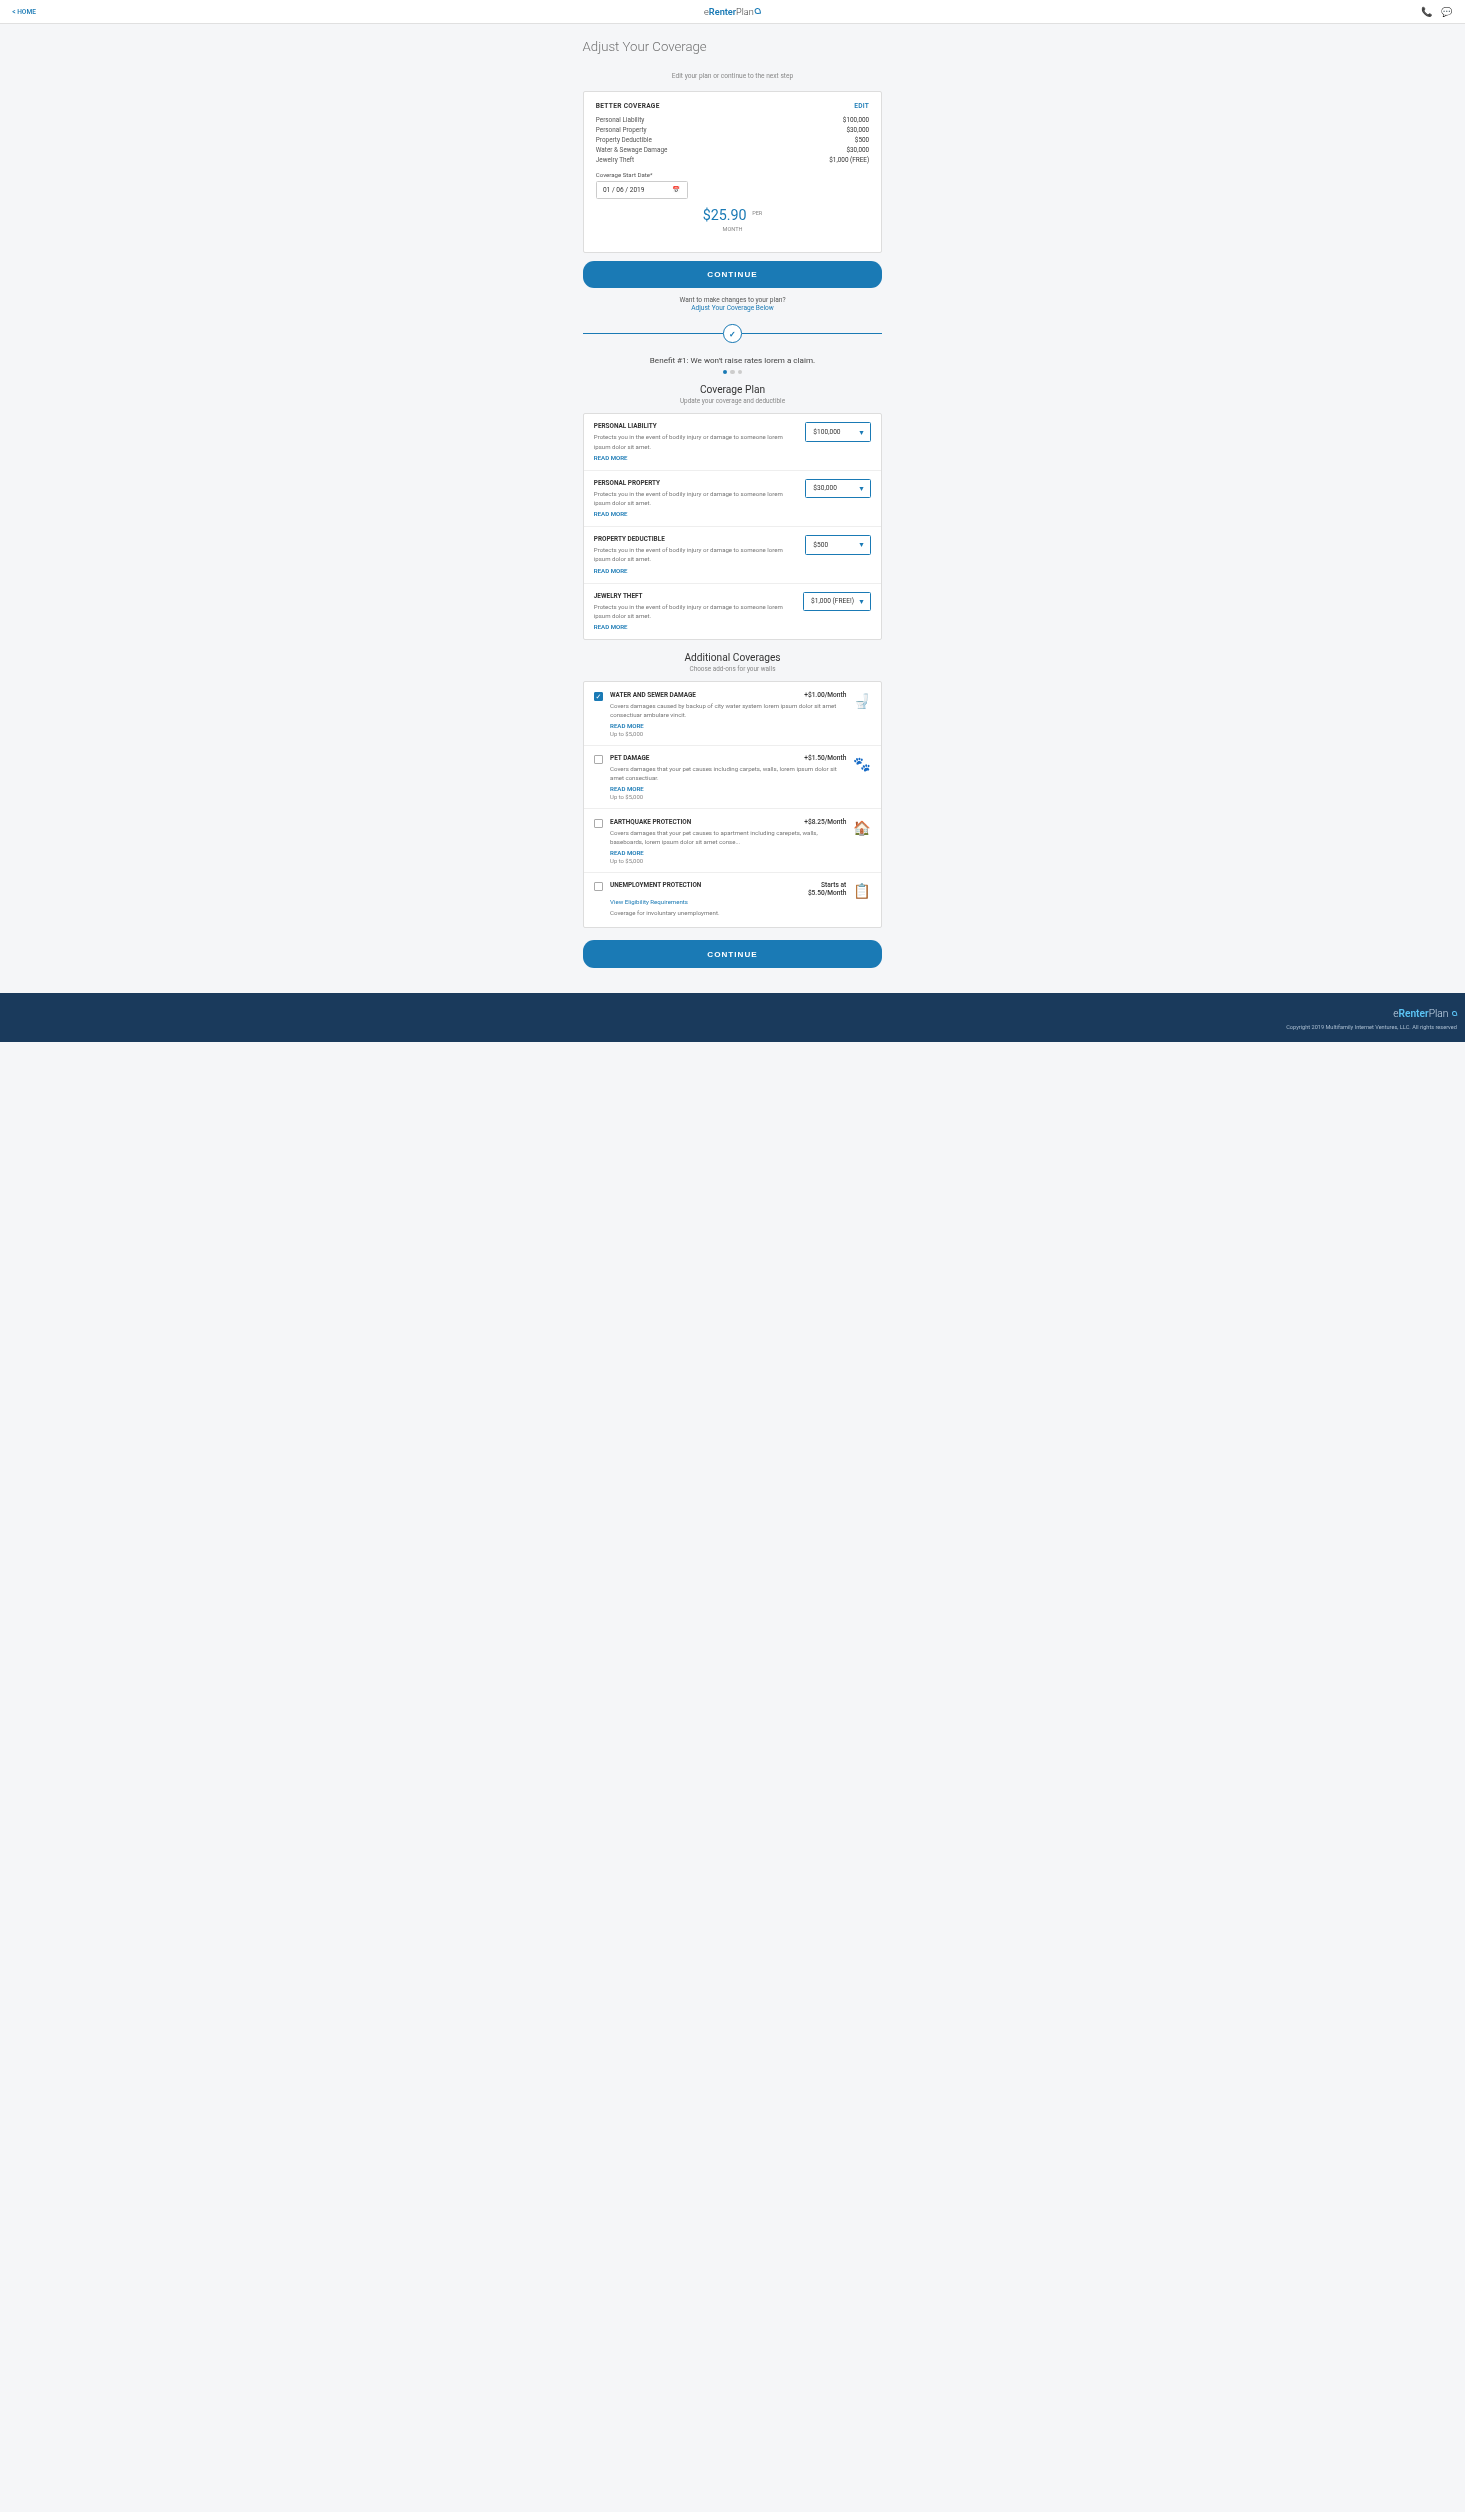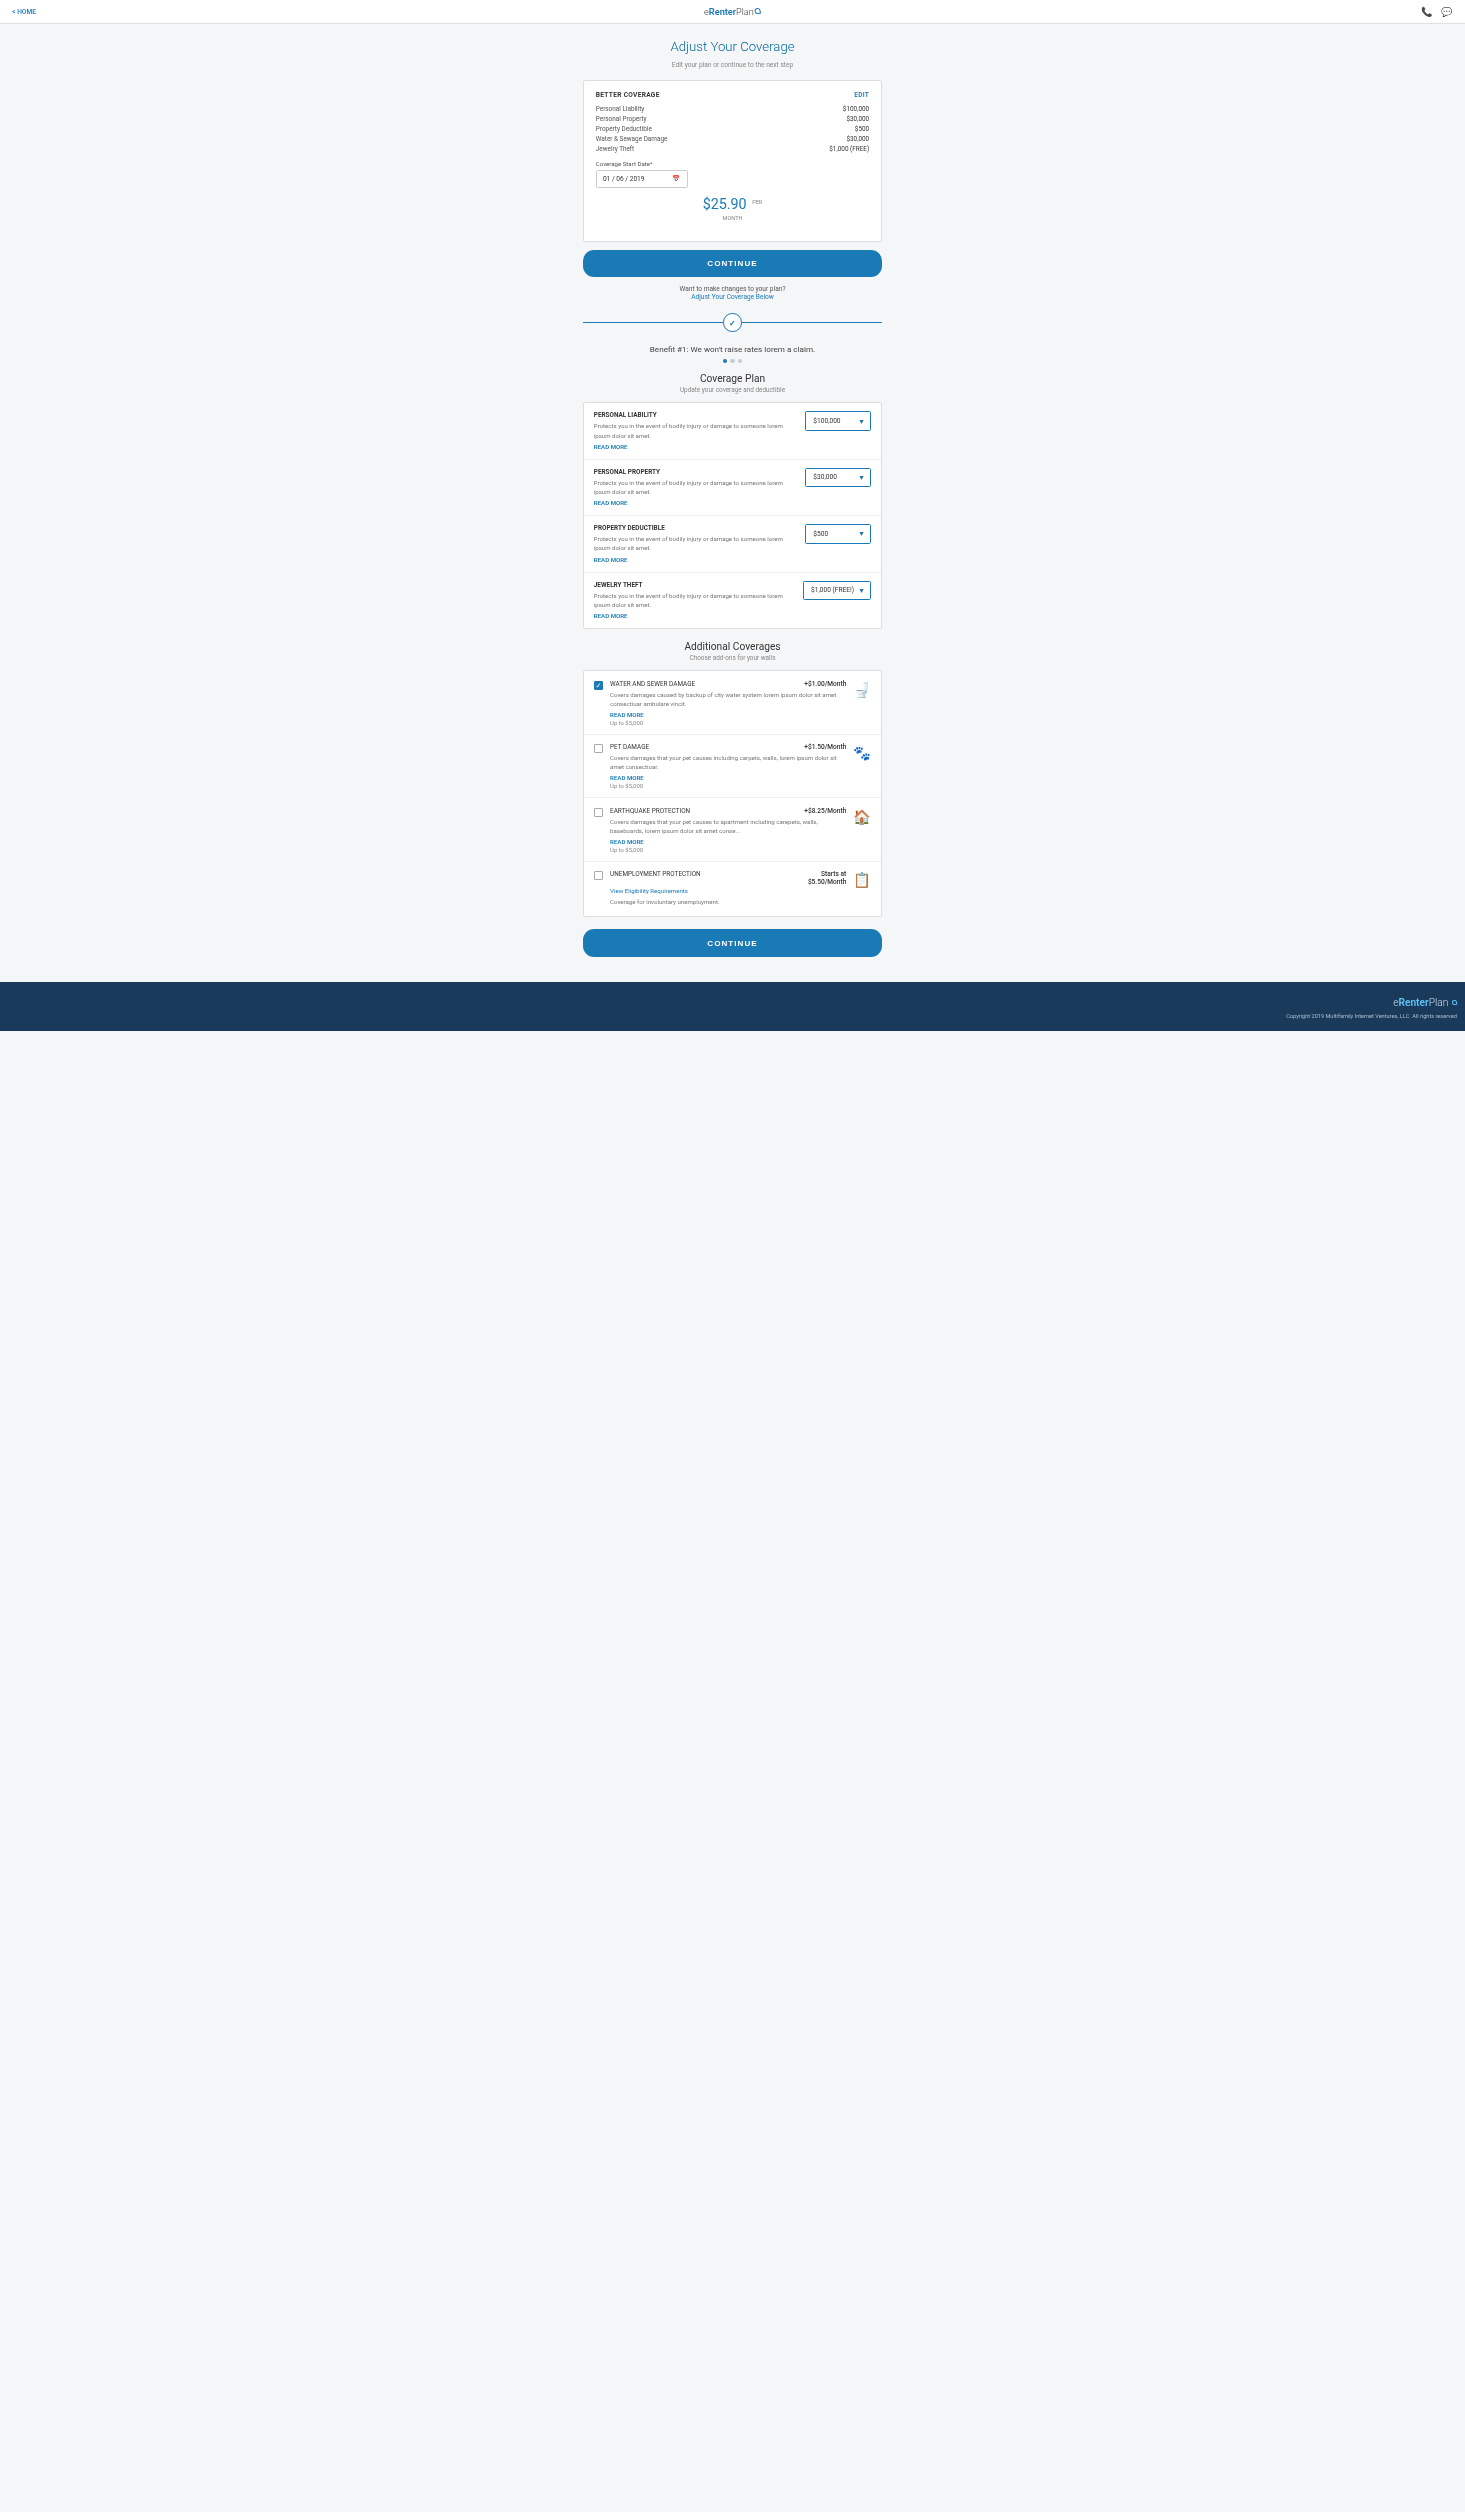--- a/index.html
+++ b/index.html
@@ -50,25 +50,25 @@
     }
 
     
     .page-content {
       max-width: 316px;
       margin: 0 auto;
       padding: 15.3px 8.1px 0;
     }
 
     .page-title {
-      text-align: center;
+      text-align: left;
       font-size: 13.2px;
       font-weight: 300;
-      color: #0369a1;
-      margin-bottom: 7px;
+      color: #737373;
+      margin-bottom: 18px;
     }
     .page-subtitle {
       text-align: center;
       color: #888;
       font-size: 6.6px;
       margin-bottom: 10.2px;
     }
 
     
     .coverage-card {
@@ -344,21 +344,21 @@
       border-color: #1a7ab5;
       color: #fff;
     }
     .addon-content { flex: 1; }
     .addon-header {
       display: flex;
       justify-content: space-between;
       align-items: flex-start;
     }
     .addon-name {
-      font-weight: 400;
+      font-weight: 700;
       font-size: 6.4px;
       color: #333;
       text-transform: uppercase;
     }
     .addon-price {
       font-size: 6.6px;
       color: #333;
       font-weight: 500;
       white-space: nowrap;
     }

